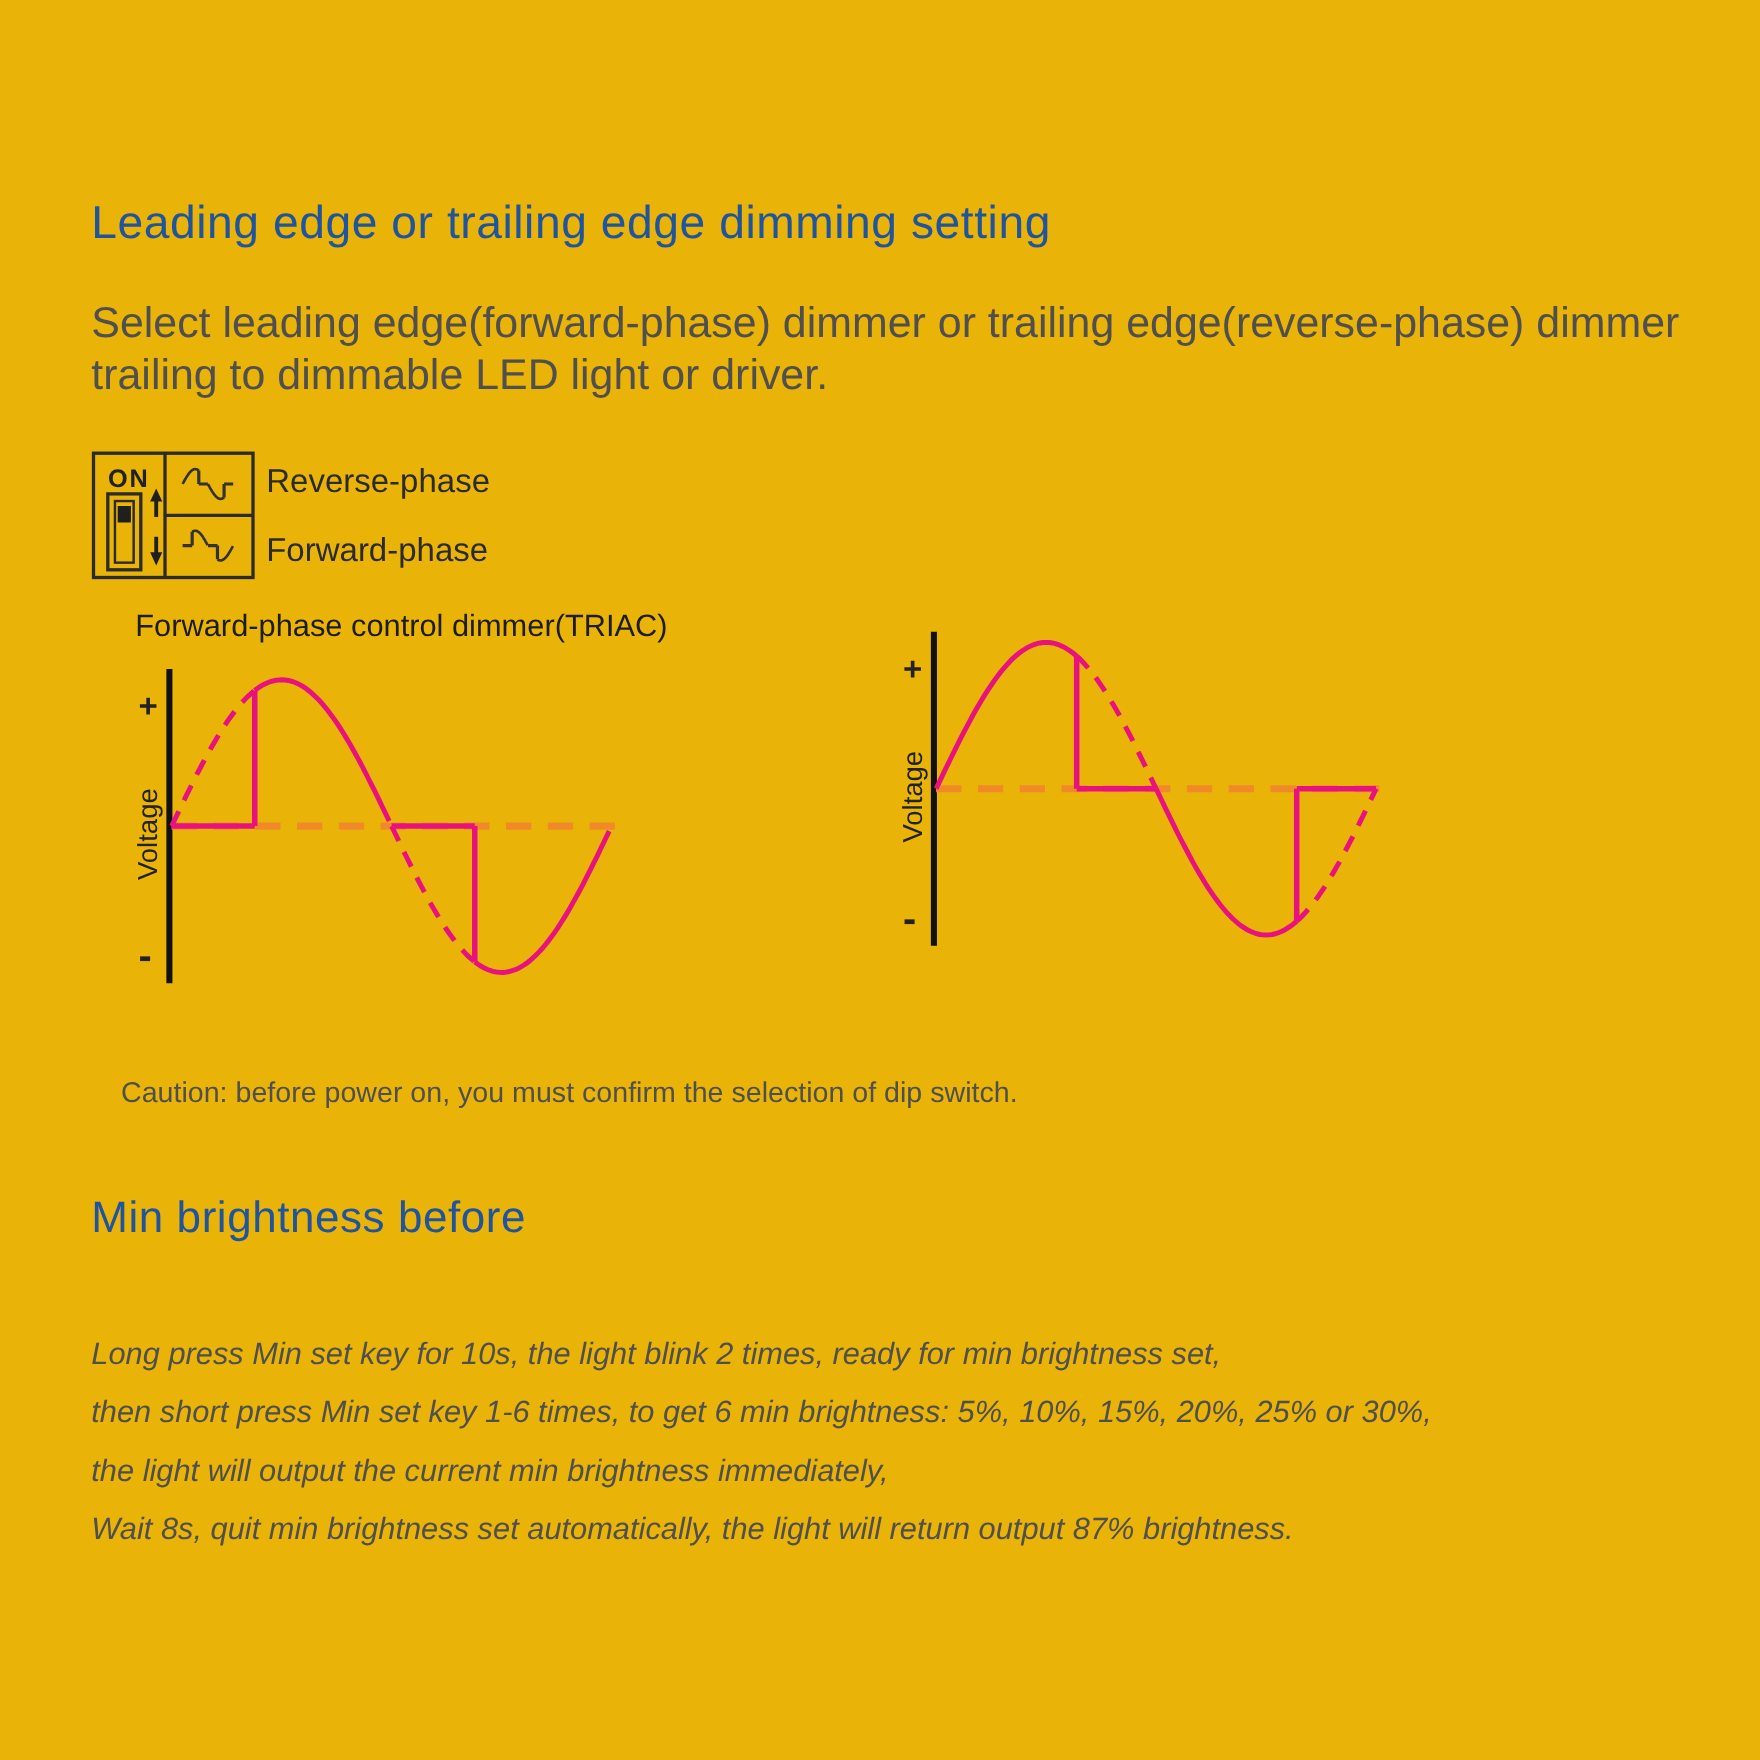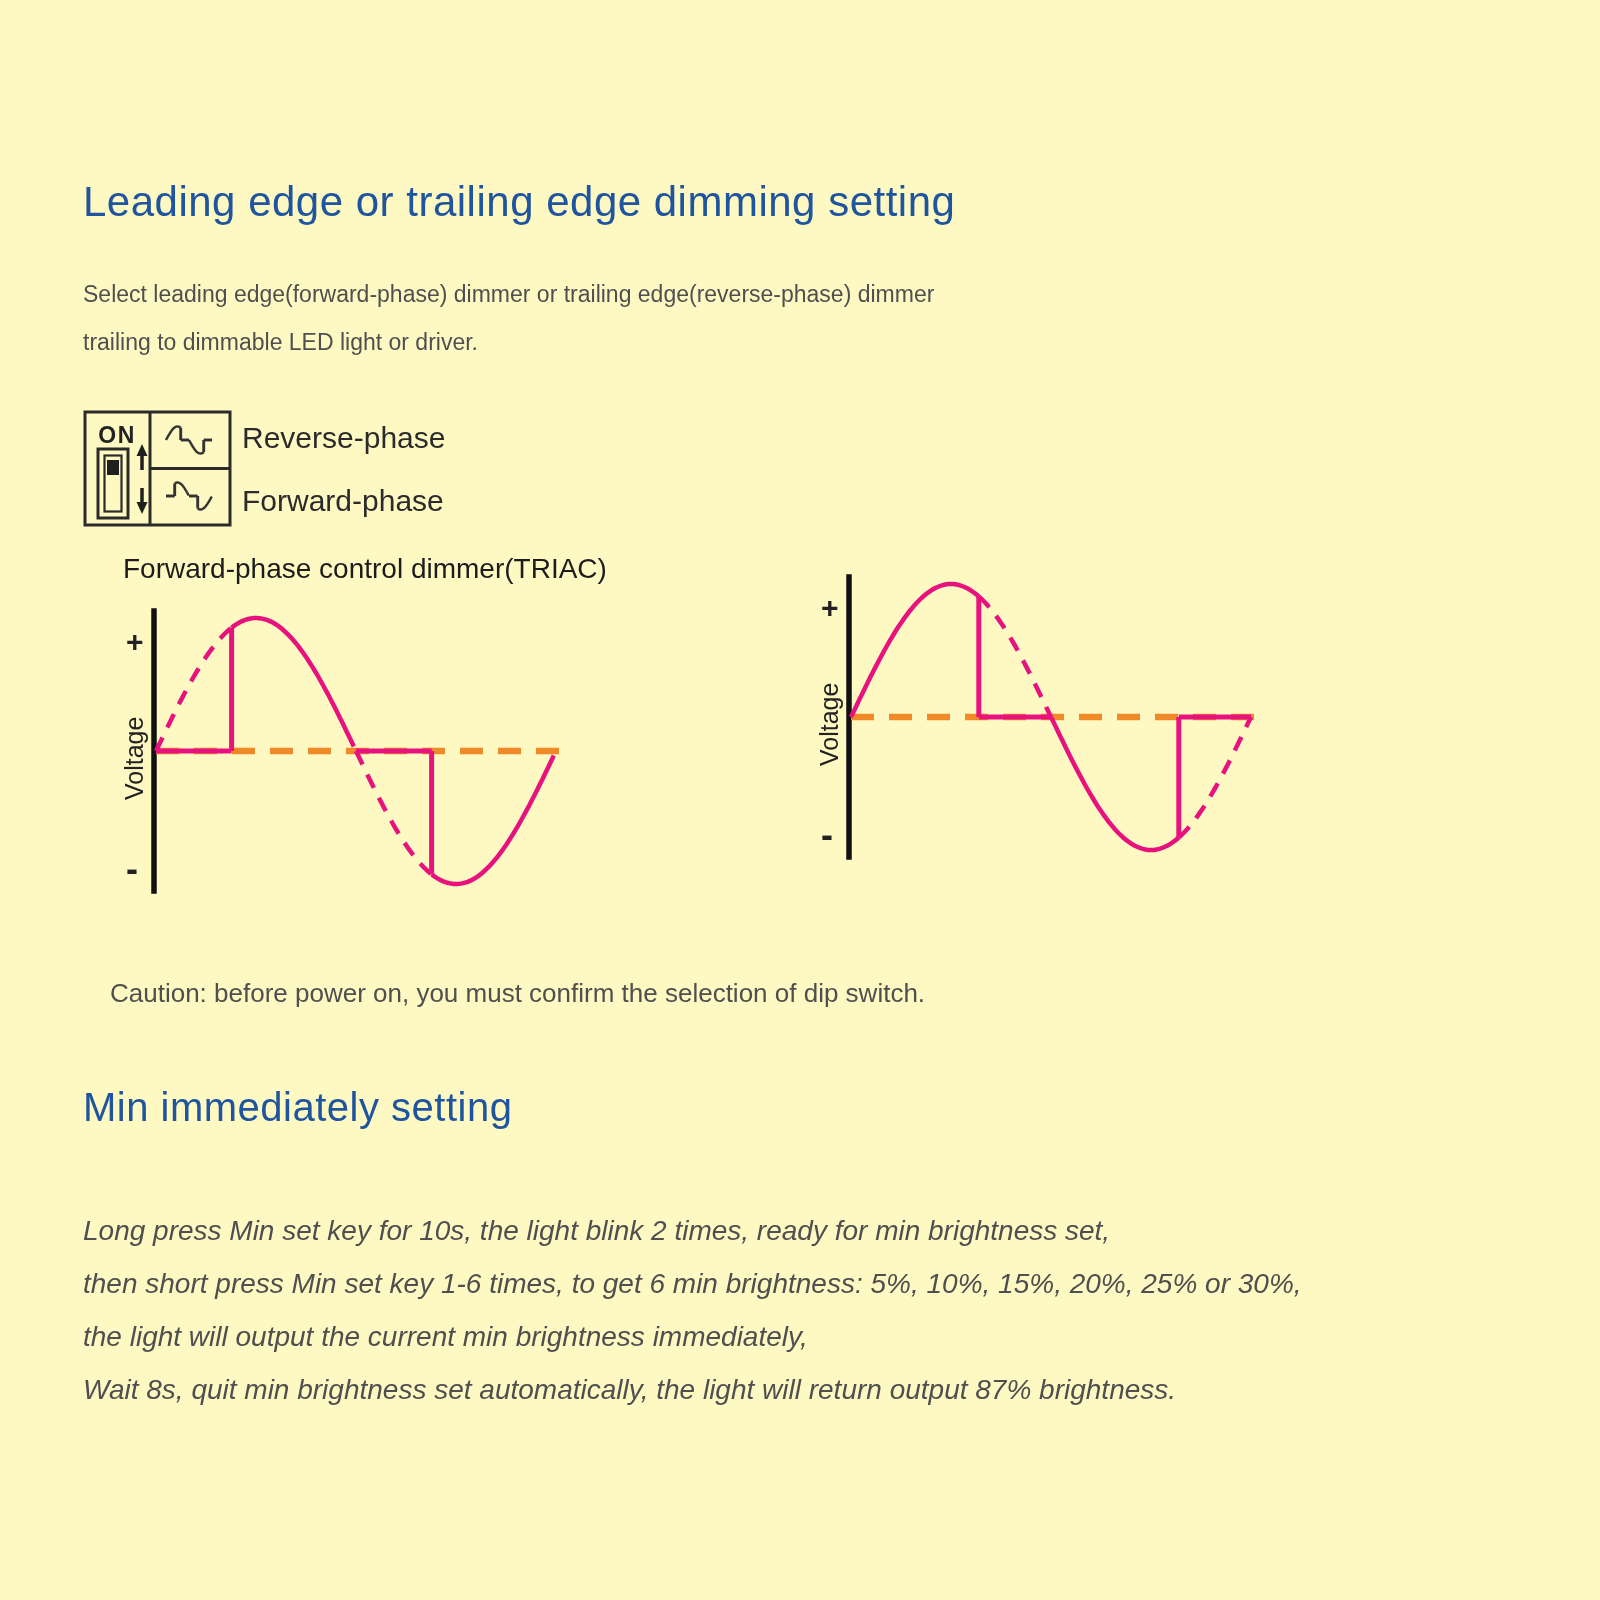--- a/index.html
+++ b/index.html
@@ -7,27 +7,27 @@
     --body:#4F4F4F;
     --ink:#1C1C1C;
     --pink:#E8127E;
     --orange:#F08A28;
     --axis:#111111;
     --dip:#2B2B2B;
   }
   *{box-sizing:border-box;}
   html,body{margin:0;padding:0;background:#ffffff;}
   .page{
-    position:relative;width:1600px;height:1600px;background:#fef9c3;overflow:hidden;
+    position:relative;width:1600px;height:1600px;background:#eab308;overflow:hidden;
     font-family:"Liberation Sans",sans-serif;color:var(--body);
   }
   h1,h2{position:absolute;margin:0;font-weight:400;color:var(--blue);letter-spacing:.5px;}
   h1{left:83px;top:176px;font-size:42px;line-height:52px;}
   h2{left:83px;top:1082px;font-size:40px;line-height:50px;}
-  .intro{position:absolute;left:83px;top:270px;margin:0;font-size:23px;line-height:48px;color:var(--body);}
+  .intro{position:absolute;left:83px;top:270px;margin:0;font-size:39px;line-height:48px;color:var(--body);}
   .dip-block{position:absolute;left:80px;top:402px;width:560px;height:135px;}
   .dip-label{position:absolute;left:162px;font-size:30px;line-height:34px;color:var(--dip);white-space:nowrap;}
   .dip-label.rev{top:19px;}
   .dip-label.fwd{top:82px;}
   .chart{position:absolute;top:552px;width:575px;margin-left:28px;}
   .chart.left{left:85px;}
   .chart.right{left:780px;}
   .chart-title{font-size:28px;line-height:34px;color:var(--ink);padding-left:10px;white-space:nowrap;}
   .chart svg{display:block;margin-top:9px;}
   .axisline{stroke:var(--axis);stroke-width:5.5;stroke-linecap:square;}
@@ -131,21 +131,21 @@
           <path d="M170.8,35.5L173.6,38.0L176.3,40.8L179.1,43.8L181.9,47.1L184.7,50.5L187.4,54.1L190.2,57.9L193.0,62.0L195.8,66.1L198.6,70.5L201.3,75.0L204.1,79.7L206.9,84.5L209.7,89.5L212.4,94.6L215.2,99.8L218.0,105.1L220.8,110.5L223.6,116.0L226.3,121.6L229.1,127.2L231.9,132.9L234.7,138.6L237.4,144.4L240.2,150.2L243.0,156.0" fill="none" stroke="#E8127E" stroke-width="4.5" stroke-dasharray="15 11"></path>
           <path d="M370.8,276.5L373.6,274.0L376.3,271.2L379.1,268.2L381.9,264.9L384.7,261.5L387.4,257.9L390.2,254.1L393.0,250.0L395.8,245.9L398.6,241.5L401.3,237.0L404.1,232.3L406.9,227.5L409.7,222.5L412.4,217.4L415.2,212.2L418.0,206.9L420.8,201.5L423.6,196.0L426.3,190.4L429.1,184.8L431.9,179.1L434.7,173.4L437.4,167.6L440.2,161.8L443.0,156.0" fill="none" stroke="#E8127E" stroke-width="4.5" stroke-dasharray="15 11"></path>
           <path d="M43.0,156.0L45.8,150.2L48.6,144.4L51.3,138.6L54.1,132.9L56.9,127.2L59.7,121.6L62.4,116.0L65.2,110.5L68.0,105.1L70.8,99.8L73.6,94.6L76.3,89.5L79.1,84.5L81.9,79.7L84.7,75.0L87.4,70.5L90.2,66.1L93.0,62.0L95.8,57.9L98.6,54.1L101.3,50.5L104.1,47.1L106.9,43.8L109.7,40.8L112.4,38.0L115.2,35.5L118.0,33.1L120.8,31.0L123.6,29.2L126.3,27.5L129.1,26.2L131.9,25.0L134.7,24.1L137.4,23.5L140.2,23.1L143.0,23.0L145.8,23.1L148.6,23.5L151.3,24.1L154.1,25.0L156.9,26.2L159.7,27.5L162.4,29.2L165.2,31.0L168.0,33.1L170.8,35.5" fill="none" stroke="#E8127E" stroke-width="4.5"></path>
           <path d="M243.0,156.0L245.8,161.8L248.6,167.6L251.3,173.4L254.1,179.1L256.9,184.8L259.7,190.4L262.4,196.0L265.2,201.5L268.0,206.9L270.8,212.2L273.6,217.4L276.3,222.5L279.1,227.5L281.9,232.3L284.7,237.0L287.4,241.5L290.2,245.9L293.0,250.0L295.8,254.1L298.6,257.9L301.3,261.5L304.1,264.9L306.9,268.2L309.7,271.2L312.4,274.0L315.2,276.5L318.0,278.9L320.8,281.0L323.6,282.8L326.3,284.5L329.1,285.8L331.9,287.0L334.7,287.9L337.4,288.5L340.2,288.9L343.0,289.0L345.8,288.9L348.6,288.5L351.3,287.9L354.1,287.0L356.9,285.8L359.7,284.5L362.4,282.8L365.2,281.0L368.0,278.9L370.8,276.5" fill="none" stroke="#E8127E" stroke-width="4.5"></path>
         </g>
     </svg>
   </div>
 
   <p class="caution">Caution: before power on, you must confirm the selection of dip switch.</p>
 
-  <h2>Min immediately setting</h2>
+  <h2>Min brightness before</h2>
 
   <div class="minbright">
     <div>Long press Min set key for 10s, the light blink 2 times, ready for min brightness set,</div>
     <div>then short press Min set key 1-6 times, to get 6 min brightness: 5%, 10%, 15%,  20%, 25% or 30%,</div>
     <div>the light will output the current min brightness immediately,</div>
     <div>Wait 8s, quit min brightness set automatically, the light will return output 87% brightness.</div>
   </div>
 
 </div>
 

